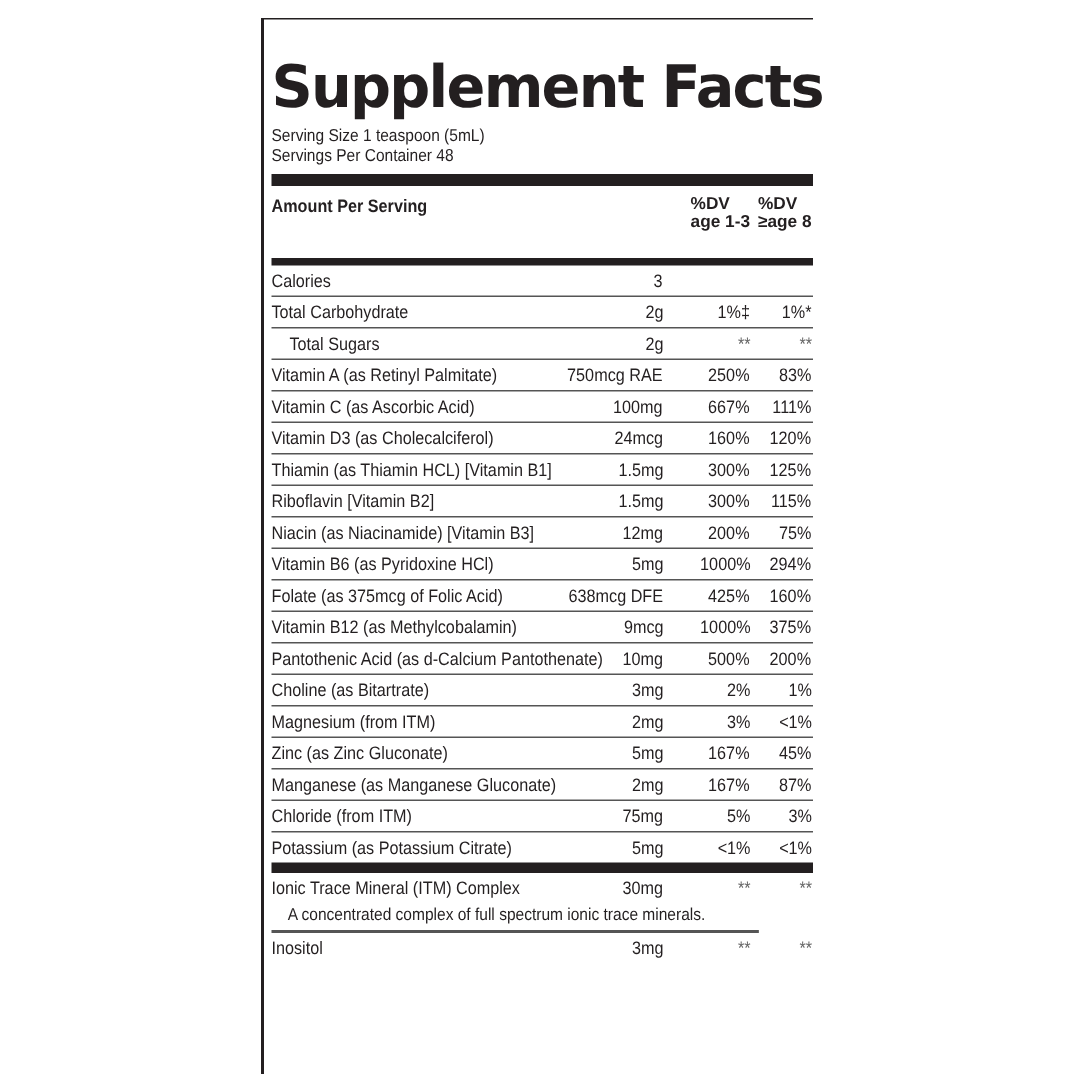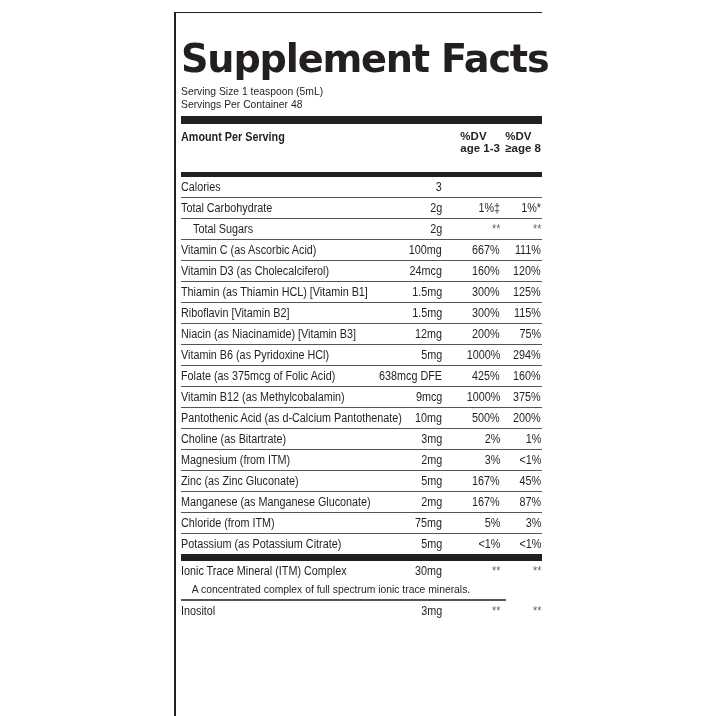--- a/index.html
+++ b/index.html
@@ -68,20 +68,26 @@
         <span class="name">Total Carbohydrate</span>
         <span class="amount">2g</span>
         <span class="dv1">1%‡</span>
         <span class="dv2">1%*</span>
       </div>
       <div class="row indent1">
         <span class="name">Total Sugars</span>
         <span class="amount">2g</span>
         <span class="dv1 stars">**</span>
         <span class="dv2 stars">**</span>
+      </div>
+      <div class="row">
+        <span class="name">Vitamin A (as Retinyl Palmitate)</span>
+        <span class="amount">750mcg RAE</span>
+        <span class="dv1">250%</span>
+        <span class="dv2">83%</span>
       </div>
       <div class="row">
         <span class="name">Vitamin C (as Ascorbic Acid)</span>
         <span class="amount">100mg</span>
         <span class="dv1">667%</span>
         <span class="dv2">111%</span>
       </div>
       <div class="row">
         <span class="name">Vitamin D3 (as Cholecalciferol)</span>
         <span class="amount">24mcg</span>

